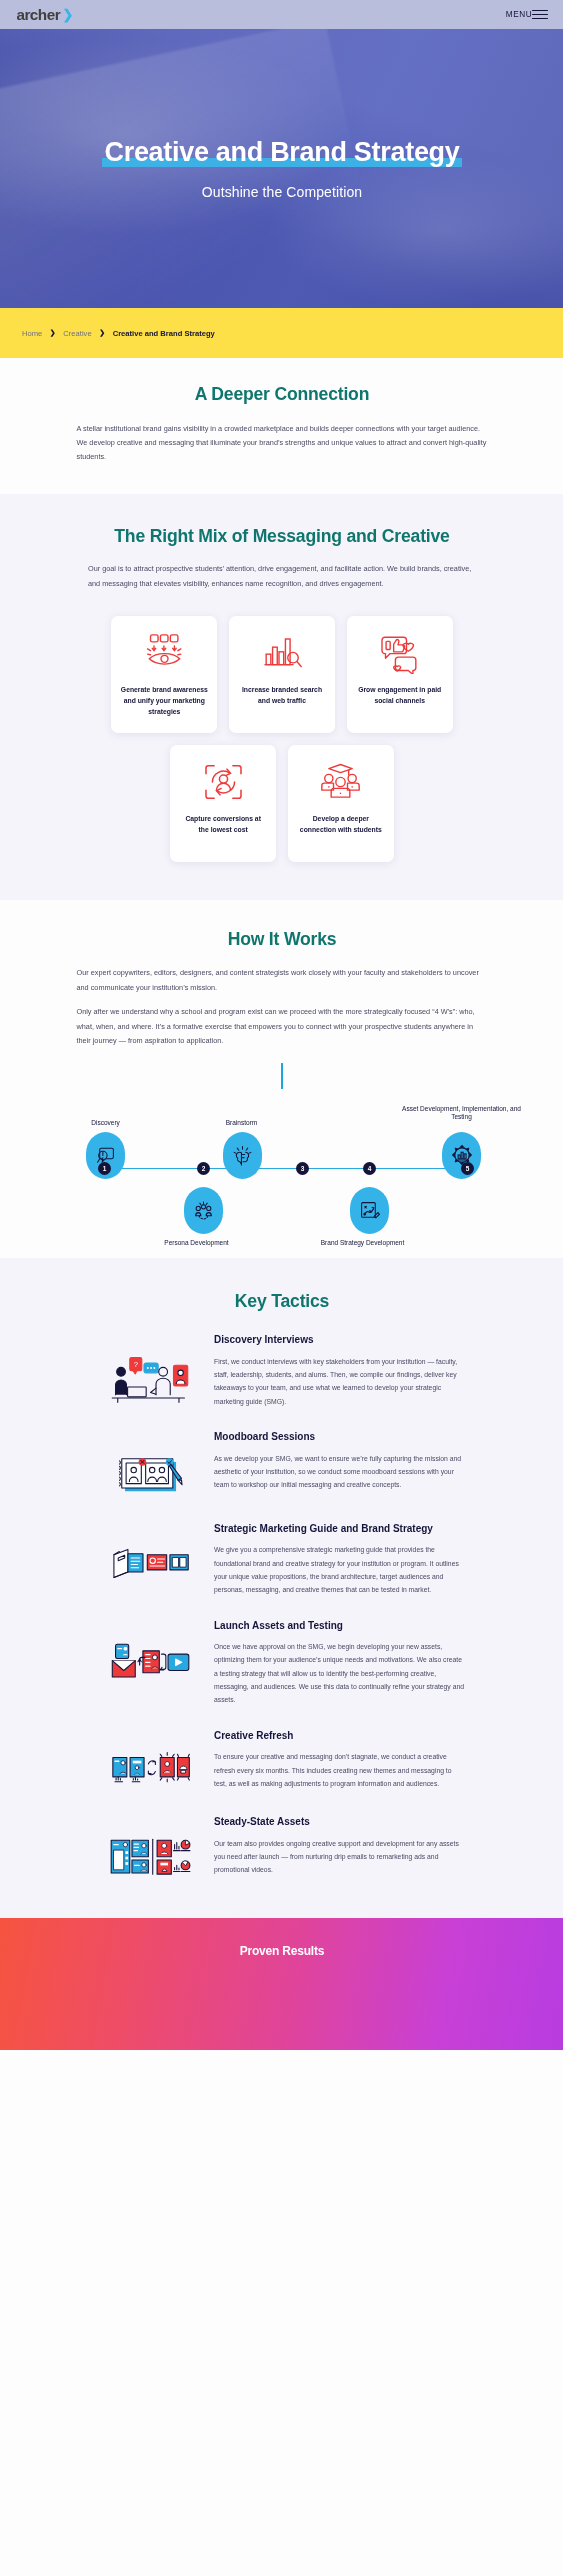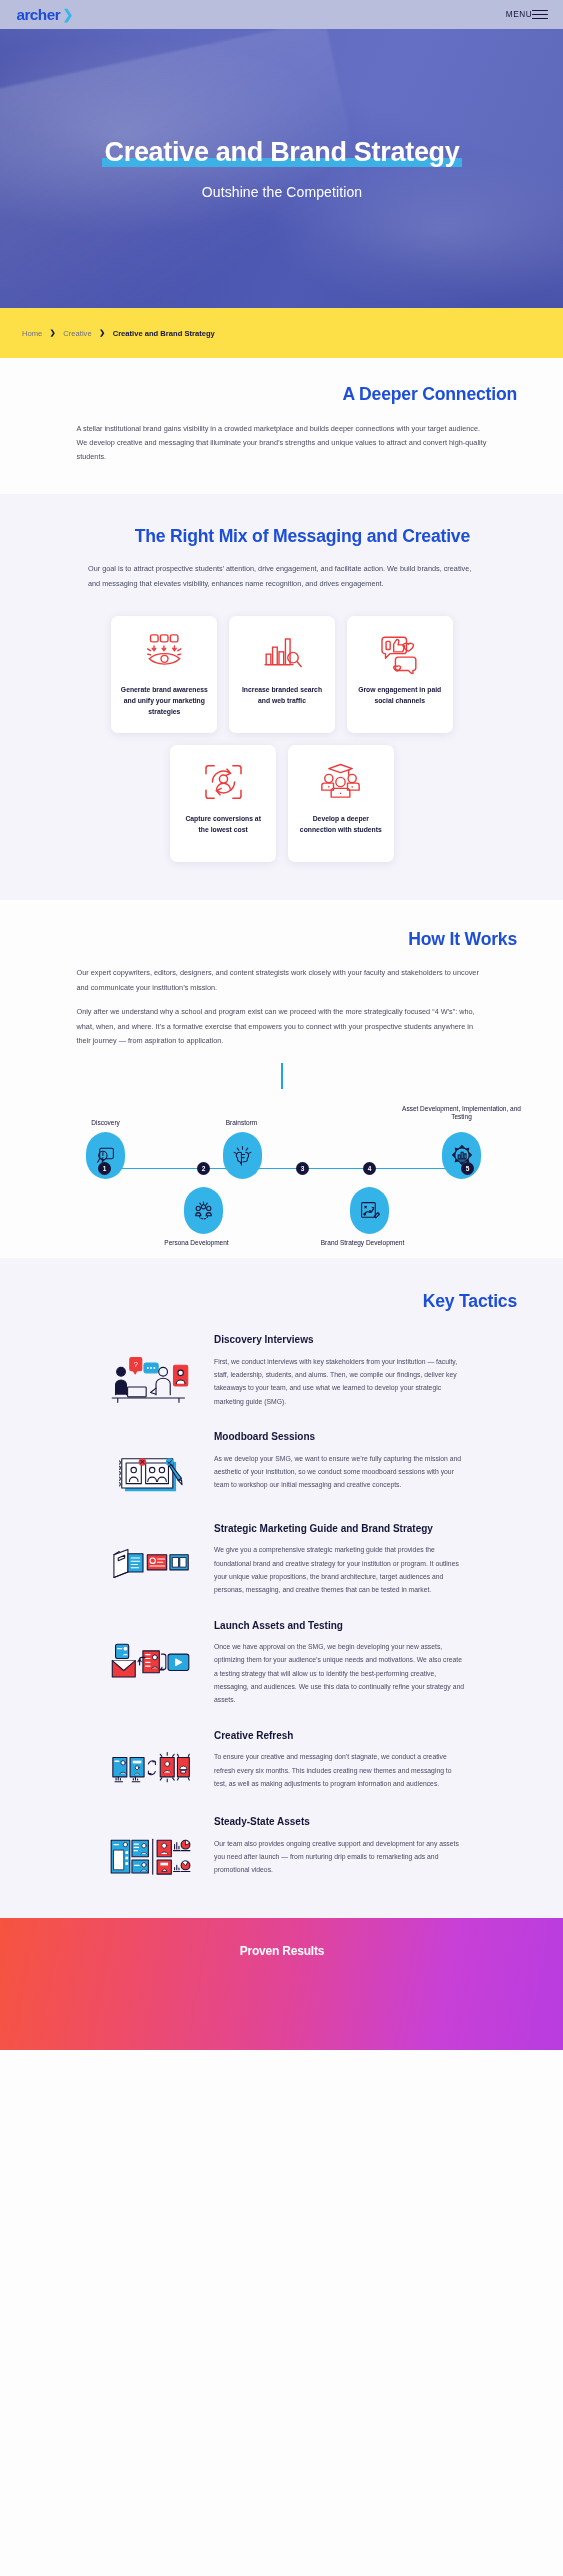--- a/index.html
+++ b/index.html
@@ -16,21 +16,21 @@
   .topbar{
     height:29px; width:100%;
     background:#b9bedd;
     display:flex; align-items:center; justify-content:space-between;
     padding:0 16.4px;
     position:relative; z-index:5;
   }
   .logo{ display:flex; align-items:center; gap:1.8px; }
   .logo-text{
     font-size:15.3px; font-weight:700; letter-spacing:-0.5px;
-    color:#1d4ed8; line-height:1;
+    color:#404040; line-height:1;
   }
   .logo-chev{ color:#3bb4e8; font-size:13px; font-weight:700; line-height:1; margin-left:0.6px;}
   .menu-wrap{ display:flex; align-items:flex-start; }
   .menu-label{ font-size:8.2px; letter-spacing:0.6px; color:#14123a; font-weight:400;}
   .burger{ width:15.3px; display:flex; flex-direction:column; gap:2.3px; }
   .burger span{ display:block; height:1.8px; background:#14123a; border-radius:0.6px; }
 
   
   .hero{
     height:279px; width:100%;
@@ -74,21 +74,21 @@
   }
   .crumb{ color:#6f6f83; }
   .crumb.active{ color:#15143a; font-weight:700; }
   .crumb-sep{ color:#15143a; font-size:7px; font-weight:700; }
 
   
   .sec{ width:100%; padding:0 47px; }
   .sec.white{ background:#fdfdfd; }
   .sec.lav{ background:#f5f4fb; }
   .h2{
-    text-align:right; font-size:17.6px; font-weight:700; color:#1d4ed8;
+    text-align:center; font-size:17.6px; font-weight:700; color:#0f766e;
     line-height:1.28; letter-spacing:-0.2px;
   }
   .h2 .hl{ position:relative; display:inline-block; }
   .h2 .hl::after{
     content:""; position:absolute; left:0; right:0; bottom:0.6px; height:4.7px;
     background:#6fd2f5; z-index:-1;
   }
   .h2 .hl > span{ position:relative; z-index:2; }
   .body-copy{
     font-size:7.3px; line-height:1.95; color:#4a4a63;

